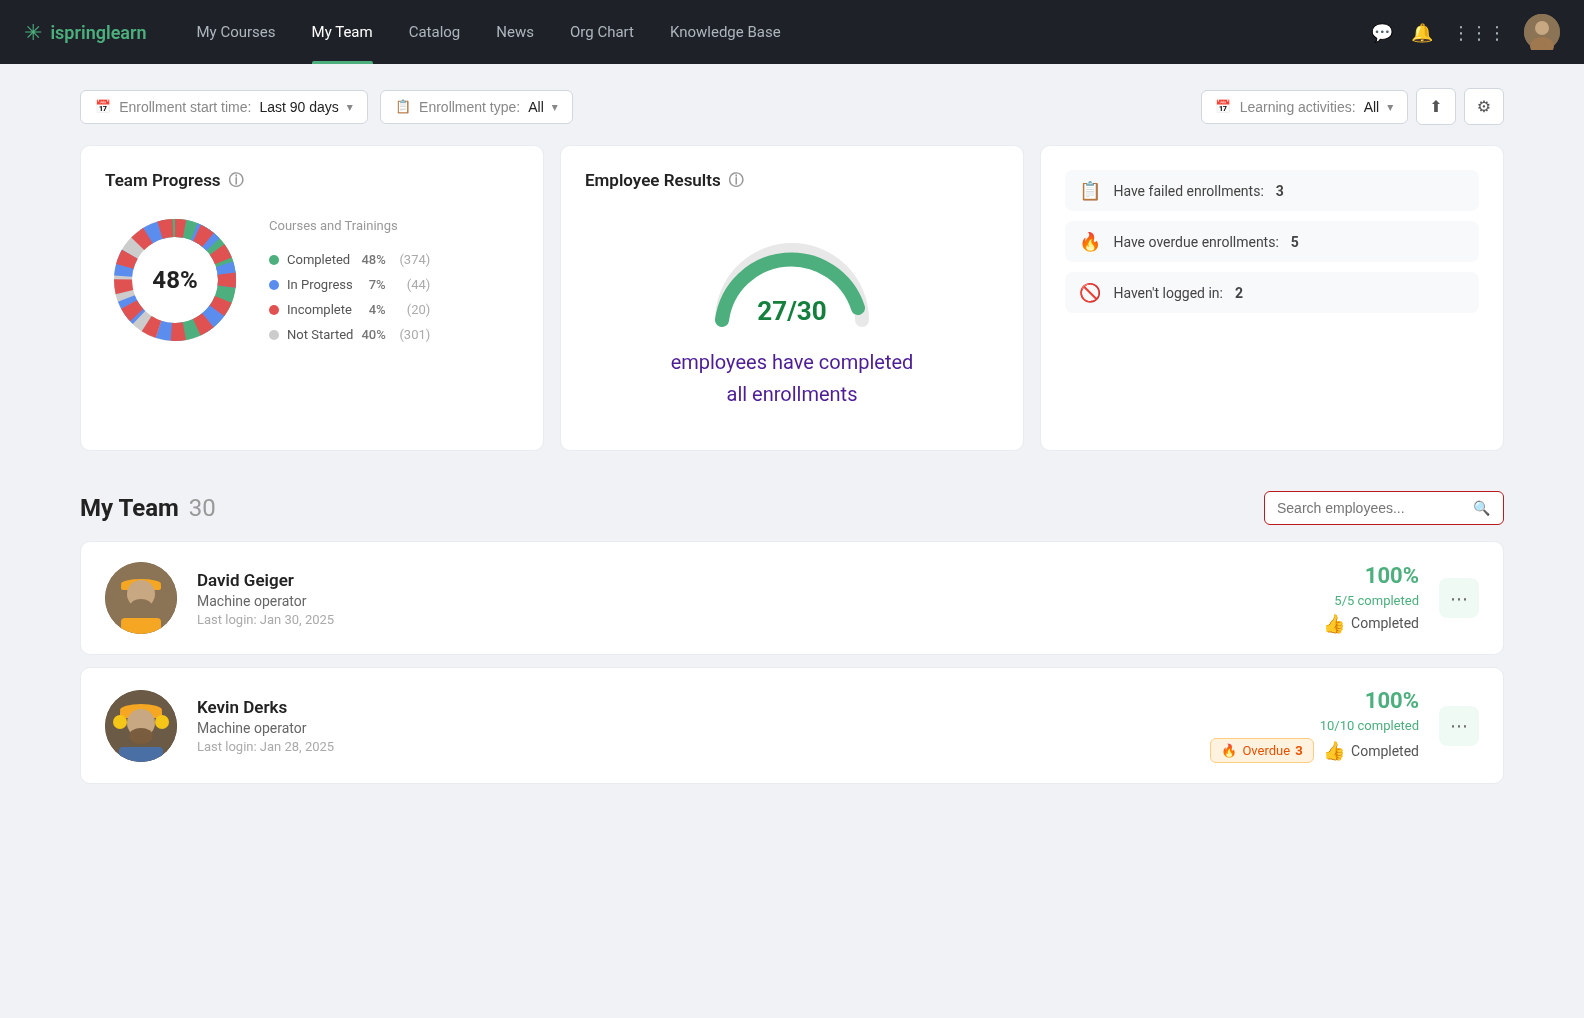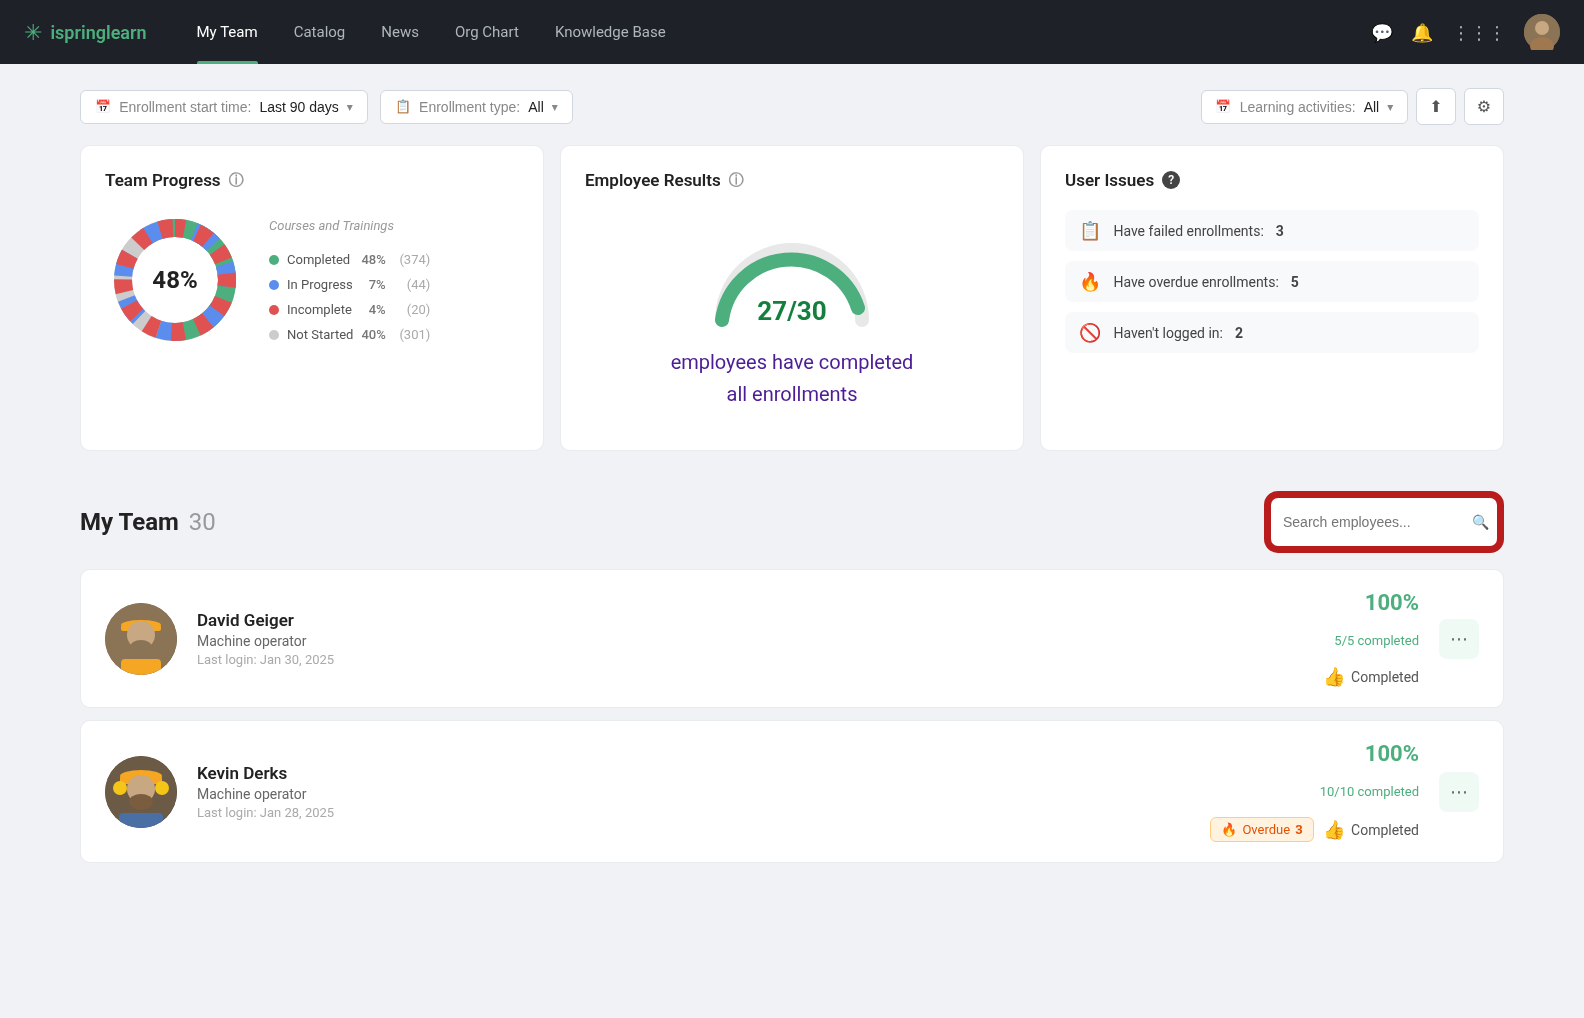--- a/index.html
+++ b/index.html
@@ -137,21 +137,21 @@
     .donut-center {
       position: absolute;
       top: 50%;
       left: 50%;
       transform: translate(-50%, -50%);
       font-size: 24px;
       font-weight: 700;
       color: #222;
     }
     .legend { display: flex; flex-direction: column; gap: 10px; }
-    .legend-section-title { font-size: 13px; color: #999; margin-bottom: 9px; font-style: italic; }
+    .legend-section-title { font-size: 13px; color: #999; margin-bottom: 9px; }
     .legend-item { display: flex; align-items: center; gap: 8px; font-size: 13px; }
     .legend-dot { width: 10px; height: 10px; border-radius: 50%; flex-shrink: 0; }
     .legend-label { color: #555; flex: 1; }
     .legend-pct { color: #777; font-weight: 500; min-width: 30px; }
     .legend-count { color: #aaa; }
 
     
     .issue-item {
       display: flex;
       align-items: center;
@@ -174,24 +174,24 @@
     }
     .section-title {
       font-size: 24px;
       font-weight: 700;
       color: #222;
     }
     .section-count { color: #999; font-weight: 400; margin-left: 4px; }
     .search-box {
       display: flex;
       align-items: center;
-      border: 7px solid #b91c1c;
-      border-radius: 14px;
+      border: 1px solid #b91c1c;
+      border-radius: 6px;
       background: #fff;
-      padding: 16px 12px;
+      padding: 8px 12px;
       gap: 8px;
       width: 240px;
     }
     .search-input {
       border: none;
       outline: none;
       font-size: 14px;
       color: #555;
       flex: 1;
       background: transparent;
@@ -237,21 +237,21 @@
       display: flex;
       align-items: flex-end;
       justify-content: center;
       overflow: hidden;
       flex-shrink: 0;
     }
     .employee-info { flex: 1; }
     .employee-name { font-size: 17px; font-weight: 600; color: #222; margin-bottom: 3px; }
     .employee-role { font-size: 14px; color: #666; margin-bottom: 3px; }
     .employee-login { font-size: 13px; color: #aaa; }
-    .employee-stats { display: flex; flex-direction: column; align-items: flex-end; gap: 18px; }
+    .employee-stats { display: flex; flex-direction: column; align-items: flex-end; gap: 5px; }
     .stat-pct { font-size: 22px; font-weight: 700; color: #4caf7d; }
     .stat-completed { font-size: 13px; color: #4caf7d; }
     .stat-badges { display: flex; align-items: center; gap: 10px; }
     .badge-overdue {
       background: #fff3e0;
       border: 1px solid #ffcc80;
       border-radius: 6px;
       padding: 4px 10px;
       font-size: 13px;
       color: #e65100;
@@ -290,20 +290,21 @@
 <body>
 
 <nav class="navbar">
   <div class="navbar-logo">
     <span class="logo-icon">✳</span>
     <span class="logo-text">
       <span>ispring</span><span style="color:#4caf7d">learn</span>
     </span>
   </div>
   <div class="nav-links">
+    <a class="nav-link">My Courses</a>
     <a class="nav-link active">My Team</a>
     <a class="nav-link">Catalog</a>
     <a class="nav-link">News</a>
     <a class="nav-link">Org Chart</a>
     <a class="nav-link">Knowledge Base</a>
   </div>
   <div class="nav-actions">
     <span class="nav-icon">💬</span>
     <span class="nav-icon">🔔</span>
     <span class="nav-icon">⋮⋮⋮</span>
@@ -411,24 +412,20 @@
 
             <path d="M 20 100 A 70 70 0 0 1 156 88" fill="none" stroke="#4caf7d" stroke-width="14" stroke-linecap="round"></path>
           </svg>
           <div style="position:absolute; bottom:4px; left:50%; transform:translateX(-50%); font-size:26px; font-weight:700; color:#15803d; white-space:nowrap;">27/30</div>
         </div>
         <div style="font-size:20px; color:#4c1d95; text-align:center; line-height:1.6;">employees have completed<br>all enrollments</div>
       </div>
     </div>
 
     <div class="stats-card">
-      <div class="card-title">
-        <span>User Issues</span>
-        <span class="card-title-icon" style="background:#444; color:#fff; border-radius:50%; width:18px; height:18px; display:inline-flex; align-items:center; justify-content:center; font-size:12px;">?</span>
-      </div>
       <div>
         <div class="issue-item">
           <span class="issue-emoji">📋</span>
           <span>Have failed enrollments:</span>
           <strong>3</strong>
         </div>
         <div class="issue-item">
           <span class="issue-emoji">🔥</span>
           <span>Have overdue enrollments:</span>
           <strong>5</strong>

